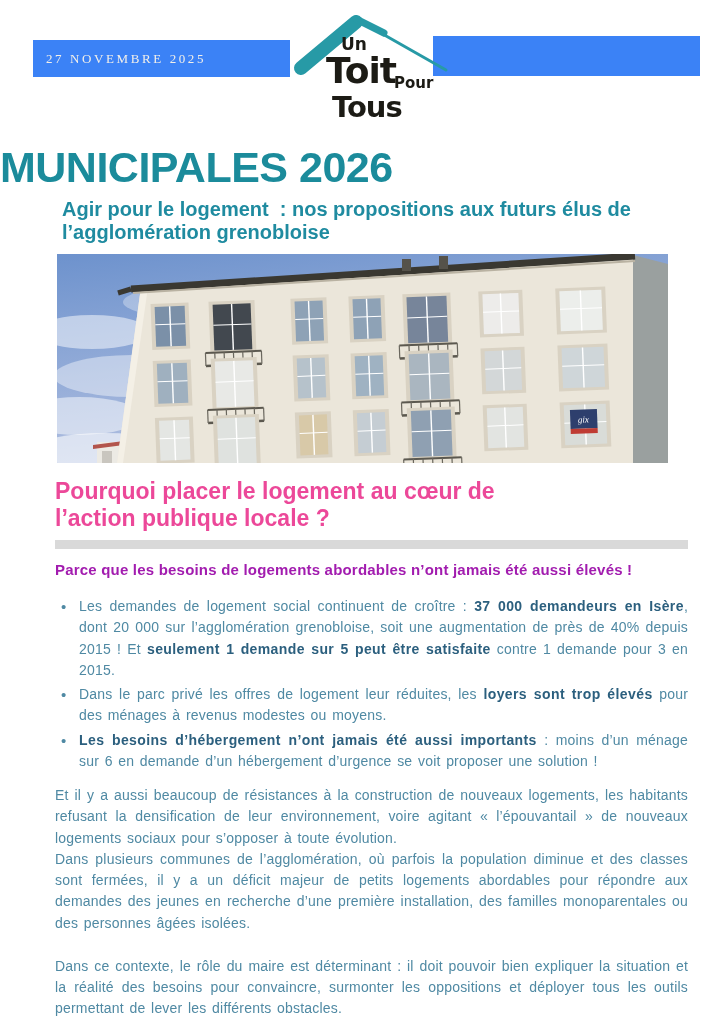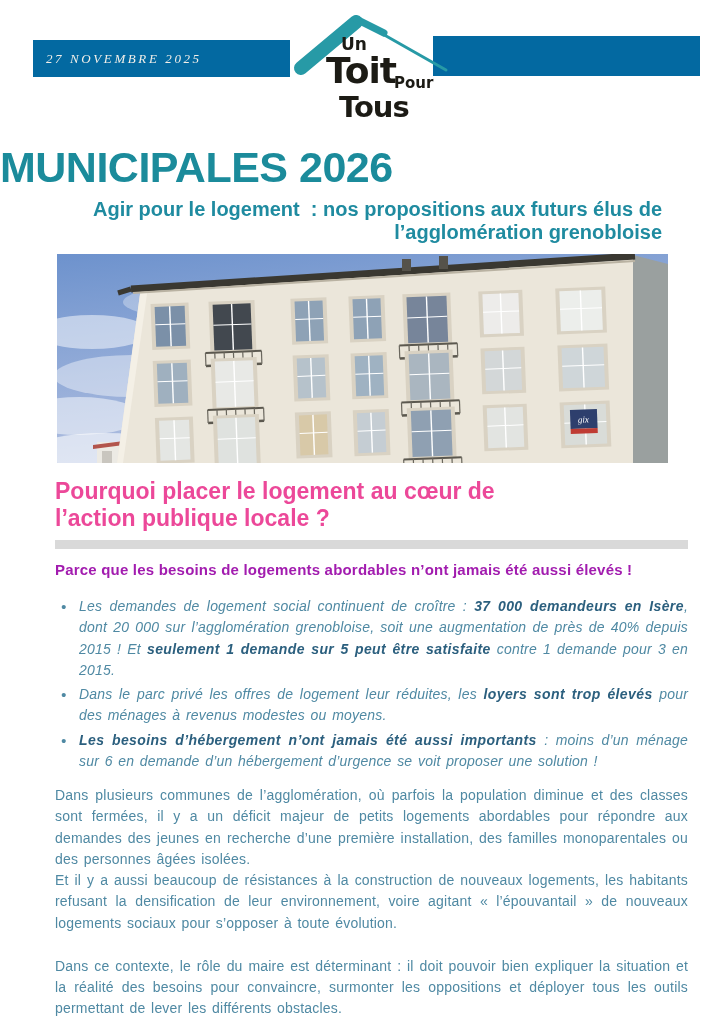--- a/index.html
+++ b/index.html
@@ -2,61 +2,61 @@
 <html><head>
 <meta charset="utf-8">
 <style>
   html,body{margin:0;padding:0;background:#ffffff;}
   .page{
     position:relative;width:724px;height:1024px;margin:0 auto;
     background:#ffffff;overflow:hidden;
     font-family:"Liberation Sans",sans-serif;
   }
   
-  .banner{position:absolute;background:#0369a1;font-style:italic;}
+  .banner{position:absolute;background:#3b82f6;}
   .banner-left{left:33px;top:40px;width:257px;height:37px;display:flex;align-items:center;}
   .banner-right{left:433px;top:36px;width:267px;height:40px;}
   .date-label{
     font-family:"Liberation Serif",serif;color:#f2efe9;
     font-size:13px;letter-spacing:2.6px;padding-left:13px;white-space:nowrap;
   }
   .logo{position:absolute;left:288px;top:8px;width:165px;height:130px;}
   .logo svg{position:absolute;left:0;top:0;}
   .logo-text{position:absolute;left:0;top:0;width:100%;height:100%;
     color:#1c1b15;font-weight:bold;font-family:"DejaVu Sans",sans-serif;}
   .logo-un{position:absolute;left:53px;top:26px;font-size:17px;}
   .logo-toit{position:absolute;left:38px;top:42px;font-size:36px;letter-spacing:-1px;}
   .logo-pour{position:absolute;left:106px;top:66px;font-size:15px;}
-  .logo-tous{position:absolute;left:51px;top:82px;font-size:29px;letter-spacing:-1px;}
+  .logo-tous{position:absolute;left:44px;top:82px;font-size:29px;letter-spacing:-1px;}
   
   .title{
     margin:146px 0 0 0;
     font-size:43px;font-weight:800;letter-spacing:-0.5px;
     color:#1b8b9b;line-height:1;
   }
   .subtitle{
-    width:600px;margin:9px auto 0;text-align:right;
+    width:600px;margin:9px auto 0;text-align:left;
     font-size:20px;font-weight:bold;color:#1f8ba0;line-height:1.17;
     white-space:pre-wrap;
   }
   
   .photo{position:relative;margin:9px 0 0 57px;width:611px;height:209px;}
   
   .heading{
     margin:15px 0 0 55px;width:525px;
     font-size:23px;font-weight:800;color:#ec4899;line-height:1.2;
   }
   .divider{margin:7px 0 0 55px;width:633px;height:9px;background:#d9d9d9;}
   .lead{
     margin:12px 0 0 55px;width:633px;
     font-size:15px;font-weight:bold;color:#a21caf;letter-spacing:0.2px;
   }
   .body-text{font-size:14px;color:#4f89a3;line-height:1.52;
     letter-spacing:0.2px;word-spacing:1.5px;text-align:justify;}
-  .bullets{margin:18px 0 0 55px;padding:0;width:633px;list-style:none;font-style:italic;}
+  .bullets{margin:18px 0 0 55px;padding:0;width:633px;list-style:none;}
   .bullets li{position:relative;padding-left:24px;margin-bottom:3px;}
   .bullets li::before{content:"\2022";position:absolute;left:6px;top:0;
     color:#4f89a3;font-size:15px;}
   .paras{margin:13px 0 0 55px;width:633px;}
   .paras p{margin:0;}
   .paras p.gap{margin-top:22px;}
   b{color:#2b5f7e;font-weight:700;letter-spacing:0.4px;}
 </style>
 </head>
 <body>
@@ -267,18 +267,18 @@
   <div class="divider"></div>
   <div class="lead">Parce que les besoins de logements abordables n’ont jamais été aussi élevés !</div>
 
   <ul class="bullets body-text">
     <li><span>Les demandes de logement social continuent de croître : </span><b>37 000 demandeurs en Isère</b><span>, dont 20 000 sur l’agglomération grenobloise, soit une augmentation de près de 40% depuis 2015 ! Et </span><b>seulement 1 demande sur 5 peut être satisfaite</b><span> contre 1 demande pour 3 en 2015.</span></li>
     <li><span>Dans le parc privé les offres de logement leur réduites, les </span><b>loyers sont trop élevés</b><span> pour des ménages à revenus modestes ou moyens.</span></li>
     <li><b>Les besoins d’hébergement n’ont jamais été aussi importants</b><span> : moins d’un ménage sur 6 en demande d’un hébergement d’urgence se voit proposer une solution !</span></li>
   </ul>
 
   <div class="paras body-text">
+    <p>Et il y a aussi beaucoup de résistances à la construction de nouveaux logements, les habitants refusant la densification de leur environnement, voire agitant « l’épouvantail » de nouveaux logements sociaux pour s’opposer à toute évolution.</p>
     <p>Dans plusieurs communes de l’agglomération, où parfois la population diminue et des classes sont fermées, il y a un déficit majeur de petits logements abordables pour répondre aux demandes des jeunes en recherche d’une première installation, des familles monoparentales ou des personnes âgées isolées.</p>
-    <p>Et il y a aussi beaucoup de résistances à la construction de nouveaux logements, les habitants refusant la densification de leur environnement, voire agitant « l’épouvantail » de nouveaux logements sociaux pour s’opposer à toute évolution.</p>
     <p class="gap">Dans ce contexte, le rôle du maire est déterminant : il doit pouvoir bien expliquer la situation et la réalité des besoins pour convaincre, surmonter les oppositions et déployer tous les outils permettant de lever les différents obstacles.</p>
   </div>
 
 </div>
 
 </body></html>

